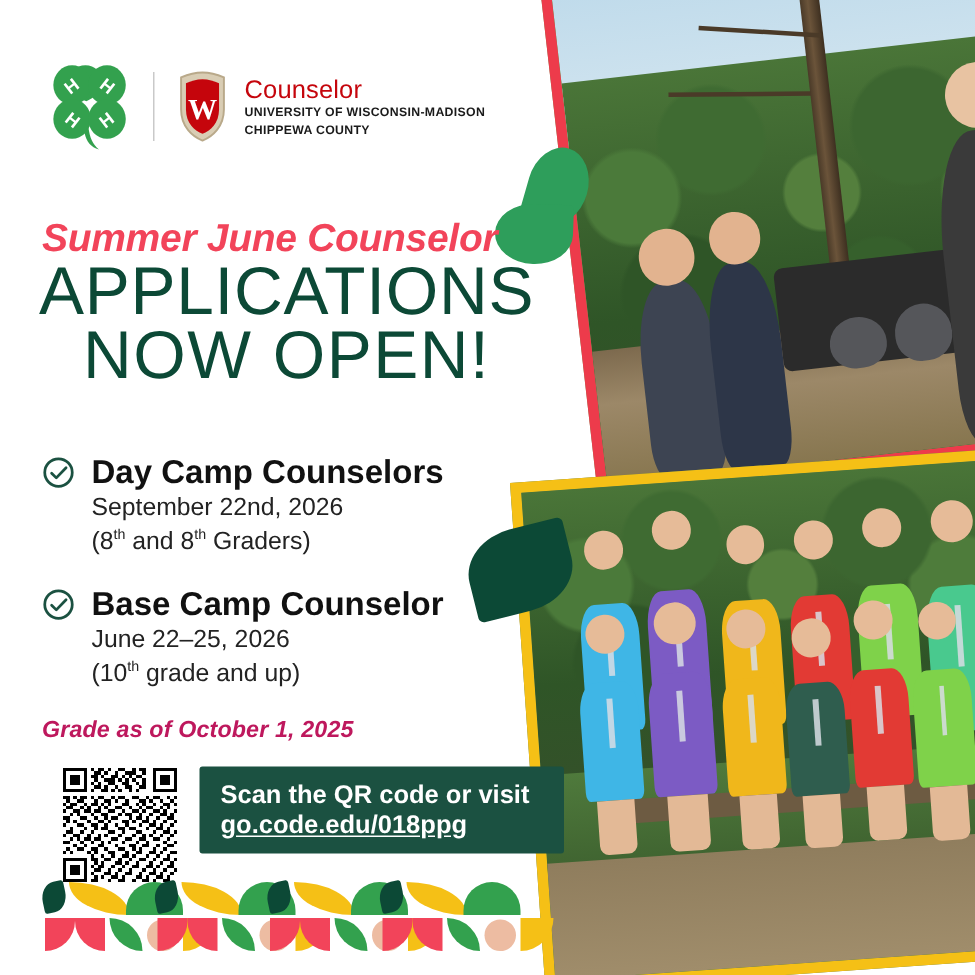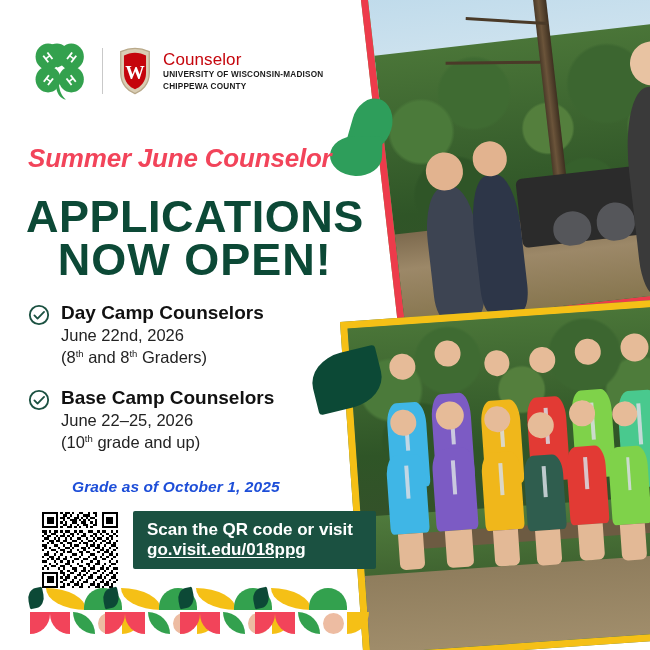--- a/index.html
+++ b/index.html
@@ -75,34 +75,34 @@
   .divider{width:1px;height:46px;background:#c9c9c9;}
   .uw-logo{display:flex;align-items:center;gap:8px;}
   .crest{width:40px;height:48px;flex:0 0 auto;}
   .uw-text{line-height:1;}
   .ext-word{font-size:17px;color:#C5050C;font-weight:400;letter-spacing:.1px;}
   .uw-line{font-size:8.2px;font-weight:700;color:#1a1a1a;letter-spacing:.22px;margin-top:3px;}
 
   
   .script{position:absolute;left:28px;top:143px;font-size:26px;font-weight:700;font-style:italic;
           color:#F2445A;letter-spacing:-.2px;}
-  .big{position:absolute;left:26px;top:172px;color:#0C4936;font-weight:700;
-       font-size:45px;line-height:.96;letter-spacing:.5px;margin-top:23px;}
+  .big{position:absolute;left:26px;top:172px;color:#0C4936;font-weight:400;
+       font-size:45px;line-height:.96;letter-spacing:.5px;}
   .big .l2{letter-spacing:1px;text-align:center;}
 
   
   .bullets{position:absolute;left:28px;top:302px;}
   .bullet{display:flex;gap:11px;margin-bottom:18px;}
   .chk{width:22px;height:22px;flex:0 0 auto;margin-top:2px;}
-  .b-title{font-size:19px;font-weight:700;color:#111;line-height:1.15;}
+  .b-title{font-size:22px;font-weight:700;color:#111;line-height:1.15;}
   .b-line{font-size:16.5px;color:#232323;line-height:1.3;margin-top:1px;}
   sup{font-size:9.5px;vertical-align:super;margin-top:35px;}
 
   .grade-note{position:absolute;left:28px;top:478px;font-size:15.5px;font-weight:700;
-              font-style:italic;color:#1d4ed8;letter-spacing:.1px;margin-left:44px;}
+              font-style:italic;color:#be185d;letter-spacing:.1px;}
 
   
   .qr{position:absolute;left:42px;top:512px;width:76px;height:76px;background:#fff;}
   .banner{position:absolute;left:133px;top:511px;width:243px;height:58px;background:#1B5141;
           border-radius:2px;display:flex;flex-direction:column;justify-content:center;padding-left:14px;
           box-sizing:border-box;}
   .banner .l1{color:#fff;font-size:17px;font-weight:700;line-height:1.15;}
   .banner .l2{color:#fff;font-size:17px;font-weight:700;line-height:1.2;text-decoration:underline;
               text-underline-offset:2px;}
 
@@ -257,32 +257,32 @@
 
   <div class="bullets">
 
     <div class="bullet">
       <svg class="chk" viewBox="0 0 24 24">
         <circle cx="12" cy="12" r="10" fill="none" stroke="#1B5141" stroke-width="2"></circle>
         <path d="M7 12.5l3.4 3.4L17.5 8.6" fill="none" stroke="#1B5141" stroke-width="2" stroke-linecap="round" stroke-linejoin="round"></path>
       </svg>
       <div>
         <div class="b-title">Day Camp Counselors</div>
-        <div class="b-line">June 22nd, 2026</div>
+        <div class="b-line">September 22nd, 2026</div>
         <div class="b-line"><span>(8</span><sup>th</sup><span> and 8</span><sup>th</sup><span> Graders)</span></div>
       </div>
     </div>
 
     <div class="bullet">
       <svg class="chk" viewBox="0 0 24 24">
         <circle cx="12" cy="12" r="10" fill="none" stroke="#1B5141" stroke-width="2"></circle>
         <path d="M7 12.5l3.4 3.4L17.5 8.6" fill="none" stroke="#1B5141" stroke-width="2" stroke-linecap="round" stroke-linejoin="round"></path>
       </svg>
       <div>
-        <div class="b-title">Base Camp Counselors</div>
+        <div class="b-title">Base Camp Counselor</div>
         <div class="b-line">June 22–25, 2026</div>
         <div class="b-line"><span>(10</span><sup>th</sup><span> grade and up)</span></div>
       </div>
     </div>
   </div>
 
   <div class="grade-note">Grade as of October 1, 2025</div>
 
   <svg class="qr" viewBox="0 0 33 33" shape-rendering="crispEdges">
     <rect width="33" height="33" fill="#fff"></rect>
@@ -563,21 +563,21 @@
       <rect x="16" y="32" width="2" height="1"></rect>
         <rect x="20" y="32" width="1" height="1"></rect>
       <rect x="23" y="32" width="2" height="1"></rect>
         <rect x="26" y="32" width="1" height="1"></rect>
       <rect x="29" y="32" width="2" height="1"></rect>
     </g>
   </svg>
 
   <div class="banner">
     <div class="l1">Scan the QR code or visit</div>
-    <div class="l2">go.visit.edu/018ppg</div>
+    <div class="l2">go.code.edu/018ppg</div>
   </div>
 
   <div class="flowers" id="flower-row">
       <div class="unit">
         <div class="sh" style="left:0;top:2px;width:16px;height:20px;background:#0C4936;border-radius:60% 10% 60% 10%;transform:rotate(-12deg)"></div>
         <div class="sh" style="left:18px;top:2px;width:40px;height:22px;background:#F5C016;border-radius:0 100% 0 100%"></div>
         <div class="sh" style="left:56px;top:2px;width:38px;height:22px;background:#33A14E;border-radius:22px 22px 0 0"></div>
         <div class="sh" style="left:2px;top:26px;width:20px;height:22px;background:#F2445A;border-radius:0 0 22px 0"></div>
         <div class="sh" style="left:22px;top:26px;width:20px;height:22px;background:#F2445A;border-radius:0 0 0 22px"></div>
         <div class="sh" style="left:45px;top:26px;width:22px;height:22px;background:#33A14E;border-radius:0 100% 0 100%"></div>

